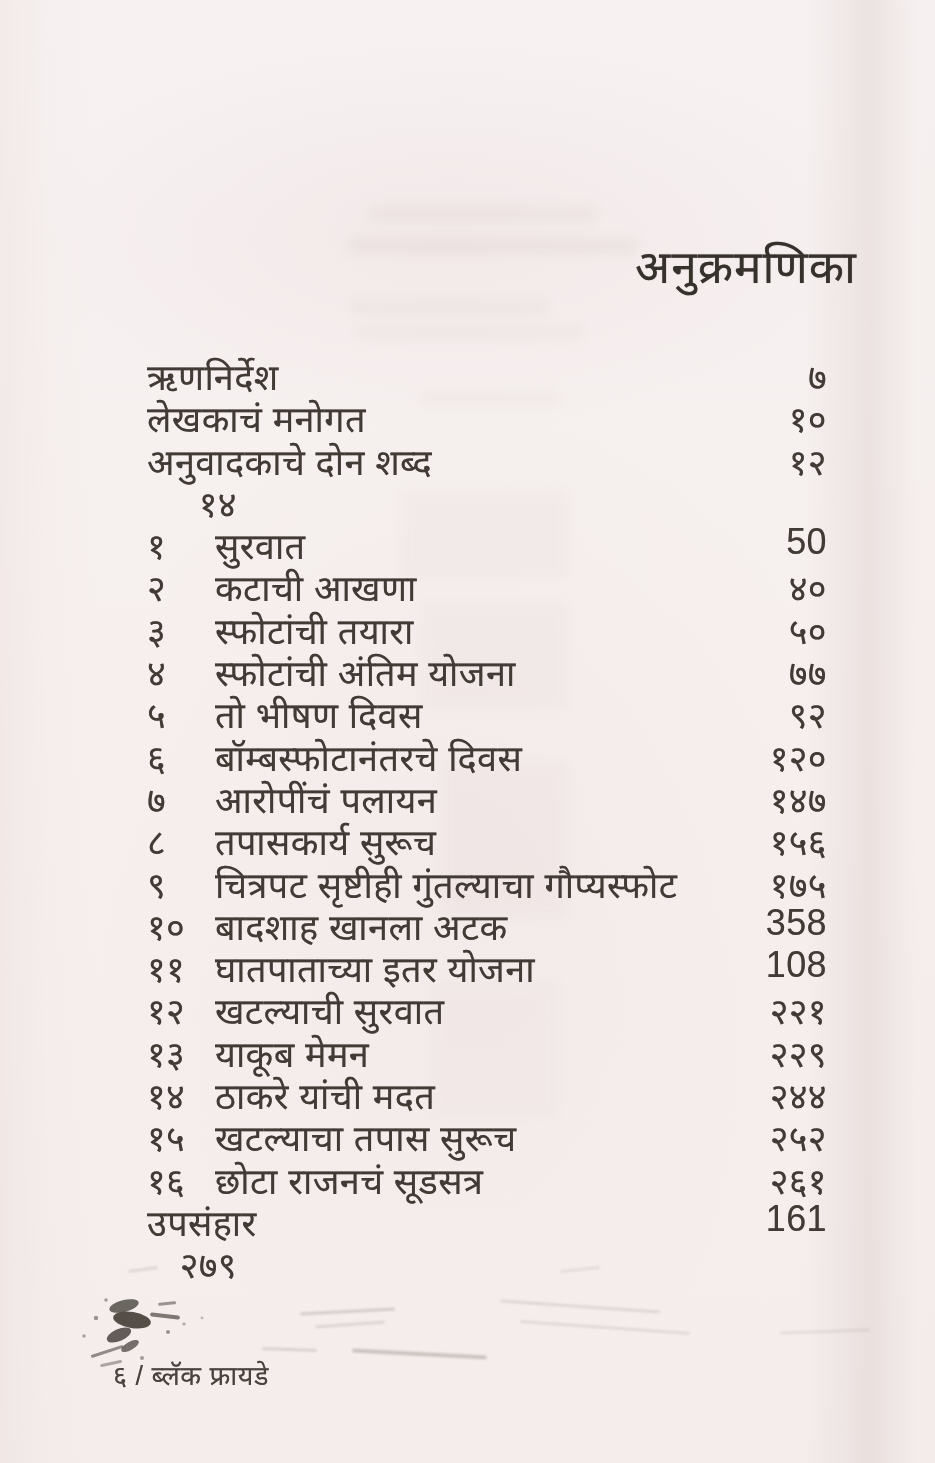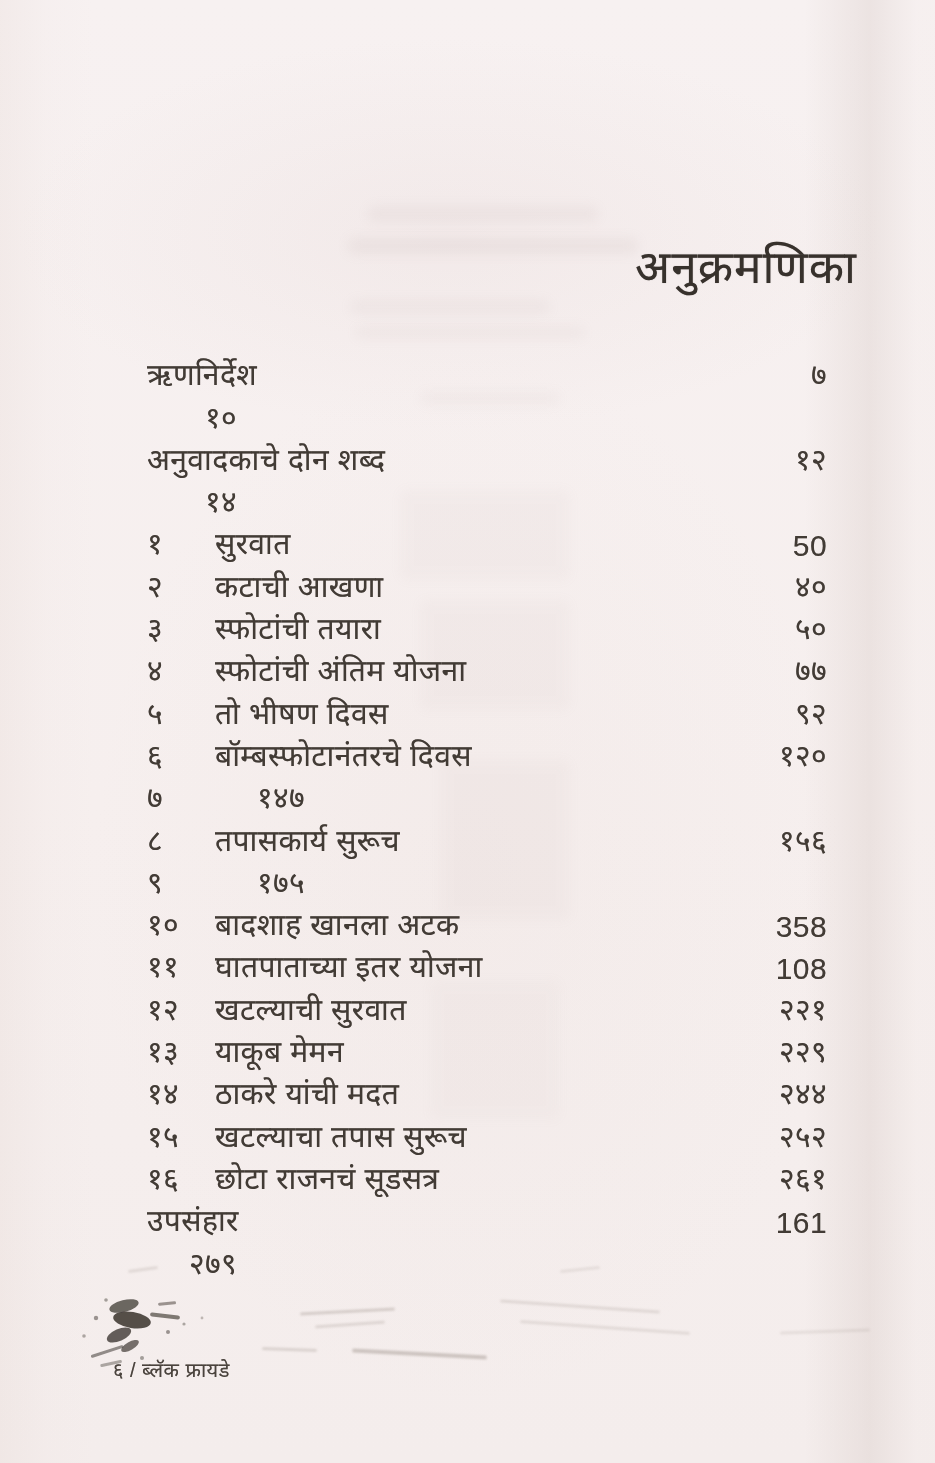--- a/index.html
+++ b/index.html
@@ -57,23 +57,23 @@
 
   
   .toc {
     position: absolute;
     left: 147px;
     top: 352px;
     width: 680px;   
   }
   .toc-row {
     display: flex;
-    align-items: flex-end;
+    align-items: flex-start;
     height: 42.3px;
-    font-size: 30px;
+    font-size: 36px;
     letter-spacing: 0.4px;
     text-shadow: 0 0 0.6px rgba(66,59,53,0.5);
     white-space: nowrap;
   }
   .toc-row .no {
     flex: 0 0 68px;
   }
   .toc-row .title {
     flex: 1 1 auto;
     overflow: hidden;
@@ -81,21 +81,21 @@
   .toc-row .pg {
     flex: 0 0 90px;
     text-align: right;
   }
 
   
   .page-footer {
     position: absolute;
     left: 113px;
     top: 1356px;
-    font-size: 20px;
+    font-size: 27px;
     letter-spacing: 0.5px;
     color: #4a433d;
     text-shadow: 0 0 0.6px rgba(74,67,61,0.5);
     white-space: nowrap;
   }
 
   
   .smudge {
     position: absolute;
     left: 72px;
@@ -137,20 +137,21 @@
   <div class="ghost g9"></div>
 
   <h1 class="page-title">अनुक्रमणिका</h1>
 
   <div class="toc">
       <div class="toc-row">
         <span class="title">ऋणनिर्देश</span>
         <span class="pg">७</span>
       </div>
       <div class="toc-row">
+        <span class="title">लेखकाचं मनोगत</span>
         <span class="pg">१०</span>
       </div>
       <div class="toc-row">
         <span class="title">अनुवादकाचे दोन शब्द</span>
         <span class="pg">१२</span>
       </div>
       <div class="toc-row">
         <span class="pg">१४</span>
       </div>
       <div class="toc-row chapter">
@@ -178,29 +179,31 @@
         <span class="title">तो भीषण दिवस</span>
         <span class="pg">९२</span>
       </div>
       <div class="toc-row chapter">
         <span class="no">६</span>
         <span class="title">बॉम्बस्फोटानंतरचे दिवस</span>
         <span class="pg">१२०</span>
       </div>
       <div class="toc-row chapter">
         <span class="no">७</span>
+        <span class="title">आरोपींचं पलायन</span>
         <span class="pg">१४७</span>
       </div>
       <div class="toc-row chapter">
         <span class="no">८</span>
         <span class="title">तपासकार्य सुरूच</span>
         <span class="pg">१५६</span>
       </div>
       <div class="toc-row chapter">
         <span class="no">९</span>
+        <span class="title">चित्रपट सृष्टीही गुंतल्याचा गौप्यस्फोट</span>
         <span class="pg">१७५</span>
       </div>
       <div class="toc-row chapter">
         <span class="no">१०</span>
         <span class="title">बादशाह खानला अटक</span>
         <span class="pg">358</span>
       </div>
       <div class="toc-row chapter">
         <span class="no">११</span>
         <span class="title">घातपाताच्या इतर योजना</span>

